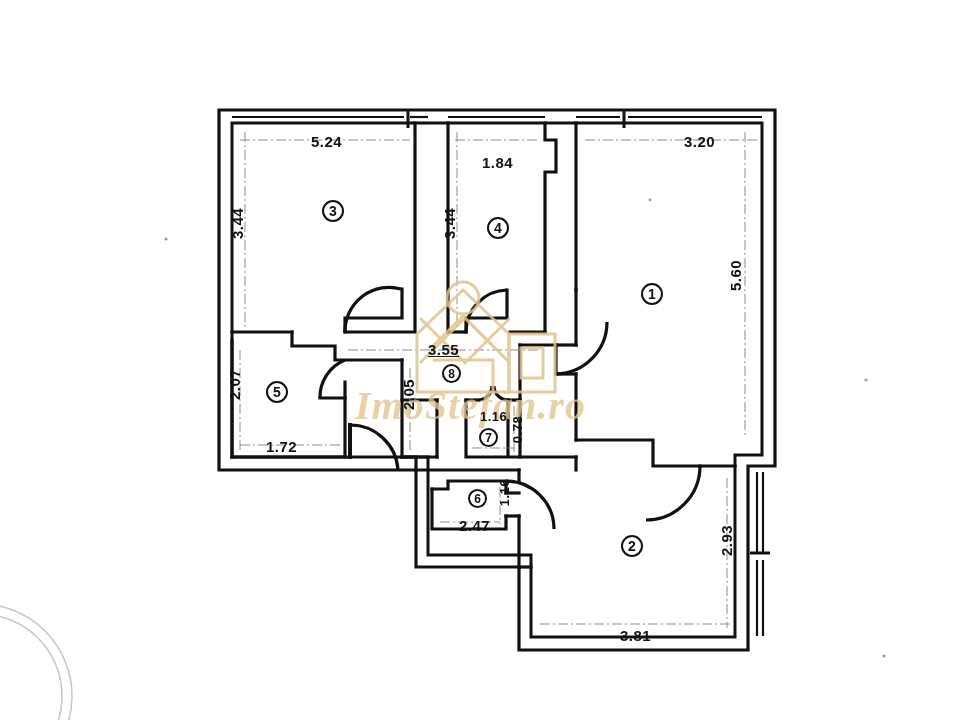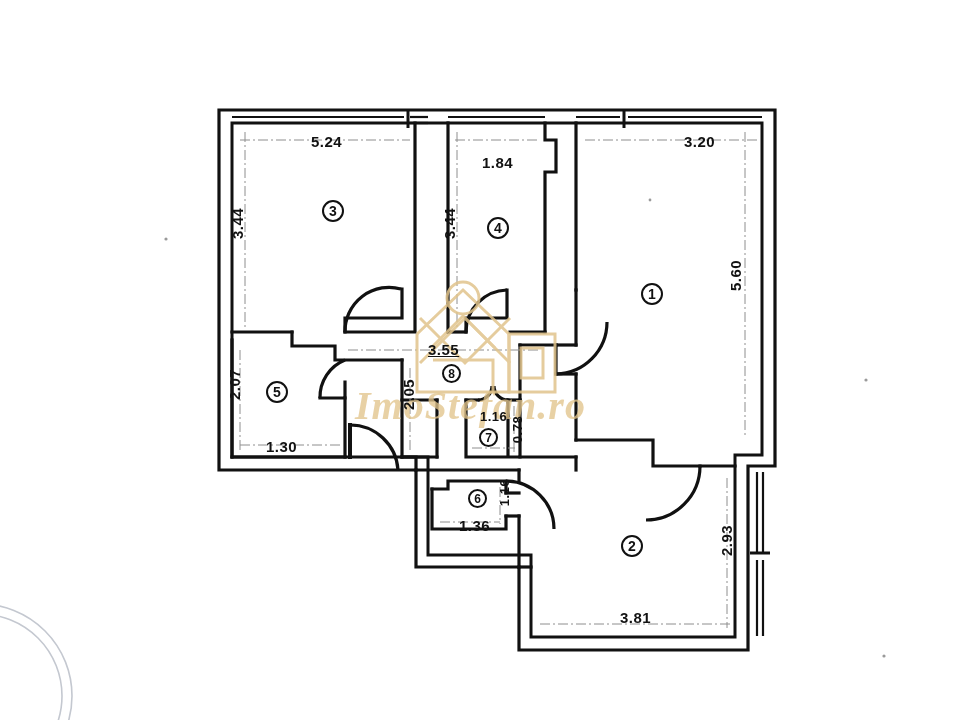--- a/index.html
+++ b/index.html
@@ -262,32 +262,32 @@
   <div class="dim-label" style="left:311px; top:133px;">5.24</div>
   <div class="dim-label vert" style="left:216px; top:215px; width:42px; text-align:center;">3.44</div>
 
   <div class="dim-label" style="left:482px; top:133px;margin-top:21px;">1.84</div>
   <div class="dim-label vert" style="left:428px; top:215px; width:42px; text-align:center;">3.44</div>
 
   <div class="dim-label" style="left:640px; top:133px;margin-left:44px;">3.20</div>
   <div class="dim-label vert" style="left:714px; top:267px; width:42px; text-align:center;">5.60</div>
 
   <div class="dim-label vert" style="left:213px; top:376px; width:42px; text-align:center;">2.07</div>
-  <div class="dim-label" style="left:266px; top:438px;">1.30</div>
+  <div class="dim-label" style="left:266px; top:438px;">1.72</div>
 
   <div class="dim-label" style="left:428px; top:341px;text-decoration:underline;">3.55</div>
   <div class="dim-label vert" style="left:387px; top:386px; width:42px; text-align:center;">2.05</div>
 
   <div class="dim-label" style="left:480px; top:409px; font-size:13px;">1.16</div>
   <div class="dim-label vert" style="left:497px; top:422px; width:40px; text-align:center; font-size:13px;">0.78</div>
 
-  <div class="dim-label" style="left:459px; top:517px;">1.36</div>
+  <div class="dim-label" style="left:459px; top:517px;">2.47</div>
   <div class="dim-label vert" style="left:484px; top:485px; width:40px; text-align:center; font-size:13px;">1.16</div>
 
-  <div class="dim-label" style="left:620px; top:609px;">3.81</div>
+  <div class="dim-label" style="left:620px; top:627px;">3.81</div>
   <div class="dim-label vert" style="left:705px; top:532px; width:42px; text-align:center;">2.93</div>
 
   <div class="room-num" style="left:641px; top:283px;">1</div>
   <div class="room-num" style="left:621px; top:535px;">2</div>
   <div class="room-num" style="left:322px; top:200px;">3</div>
   <div class="room-num" style="left:487px; top:217px;">4</div>
   <div class="room-num" style="left:266px; top:381px;">5</div>
   <div class="room-num small" style="left:468px; top:489px;">6</div>
   <div class="room-num small" style="left:479px; top:428px;">7</div>
   <div class="room-num small" style="left:442px; top:364px;">8</div>

